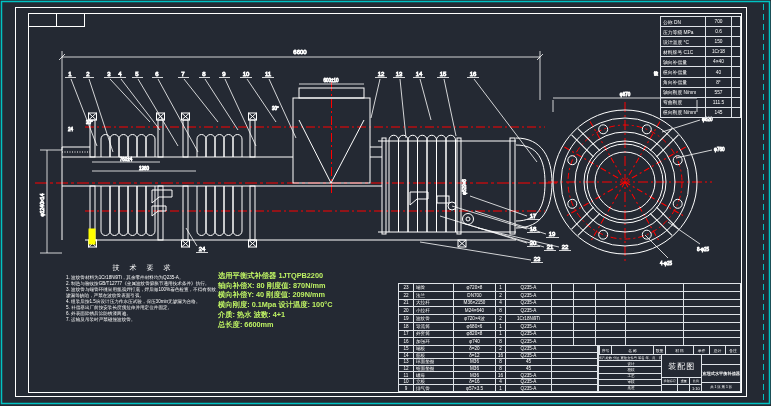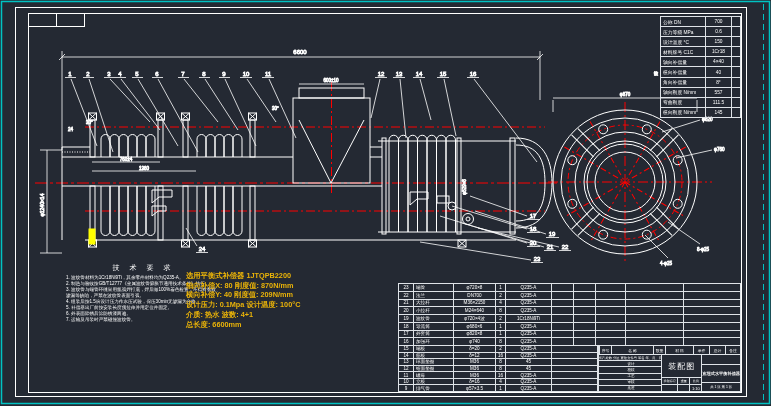--- a/index.html
+++ b/index.html
@@ -26,21 +26,21 @@
   #bomH .td{font-size:3.8px;}
   
   #tblock{display:flex;box-sizing:border-box;border:1px solid #dfe3e8;}
   .tb-col{display:flex;flex-direction:column;box-sizing:border-box;}
   .tb-cell{border-left:1px solid #dfe3e8;border-top:1px solid #dfe3e8;color:#fff;display:flex;
            align-items:center;justify-content:center;overflow:hidden;white-space:nowrap;box-sizing:border-box;}
   
   #technotes{color:#fff;width:155px;}
   #technotes .tn-title{font-size:7px;letter-spacing:4px;text-align:center;margin-bottom:2px;}
   #technotes .tn-item{font-size:4.6px;line-height:1.32;}
-  #yellowparams{color:#eab308;font-weight:bold;}
+  #yellowparams{color:#bef264;font-weight:bold;margin-left:32px;}
   #yellowparams .yp-line{font-size:7.3px;line-height:9.7px;white-space:nowrap;}
   .vlabel{writing-mode:vertical-rl;text-orientation:upright;font-size:4.6px;color:#fff;
           display:flex;align-items:center;justify-content:center;width:9px;border-right:1px solid #dfe3e8;
           box-sizing:border-box;overflow:hidden;}
 </style>
 </head>
 <body>
 
 <div id="canvas">
 
@@ -364,21 +364,21 @@
     <div class="tn-item">4. 组装后按1.5倍设计压力作水压试验，保压30min无渗漏为合格。</div>
     <div class="tn-item">5. 补偿器出厂前按安装长度预拉伸并用定位件固定。</div>
     <div class="tn-item">6. 外表面除锈后涂防锈漆两遍。</div>
     <div class="tn-item">7. 运输及吊装时严禁碰撞波纹管。</div>
   </div>
 
   <div id="yellowparams" class="abs" style="left:186px;top:271px;">
     <div class="yp-line">选用平衡式补偿器 1JTQPB2200</div>
     <div class="yp-line">轴向补偿X: 80    刚度值: 870N/mm</div>
     <div class="yp-line">横向补偿Y: 40    刚度值: 209N/mm</div>
-    <div class="yp-line">设计压力: 0.1Mpa  设计温度: 100°C</div>
+    <div class="yp-line">横向刚度: 0.1Mpa  设计温度: 100°C</div>
     <div class="yp-line">介质: 热水      波数: 4+1</div>
     <div class="yp-line">总长度: 6600mm</div>
   </div>
 
   <div id="bomA" class="abs tbl" style="left:398px;top:283px;width:343px;height:63px;">
     <div class="tr">
         <span class="td w-num">23</span>
         <span class="td w-name left">端管</span>
         <span class="td w-spec">φ720×8</span>
         <span class="td w-qty">1</span>

